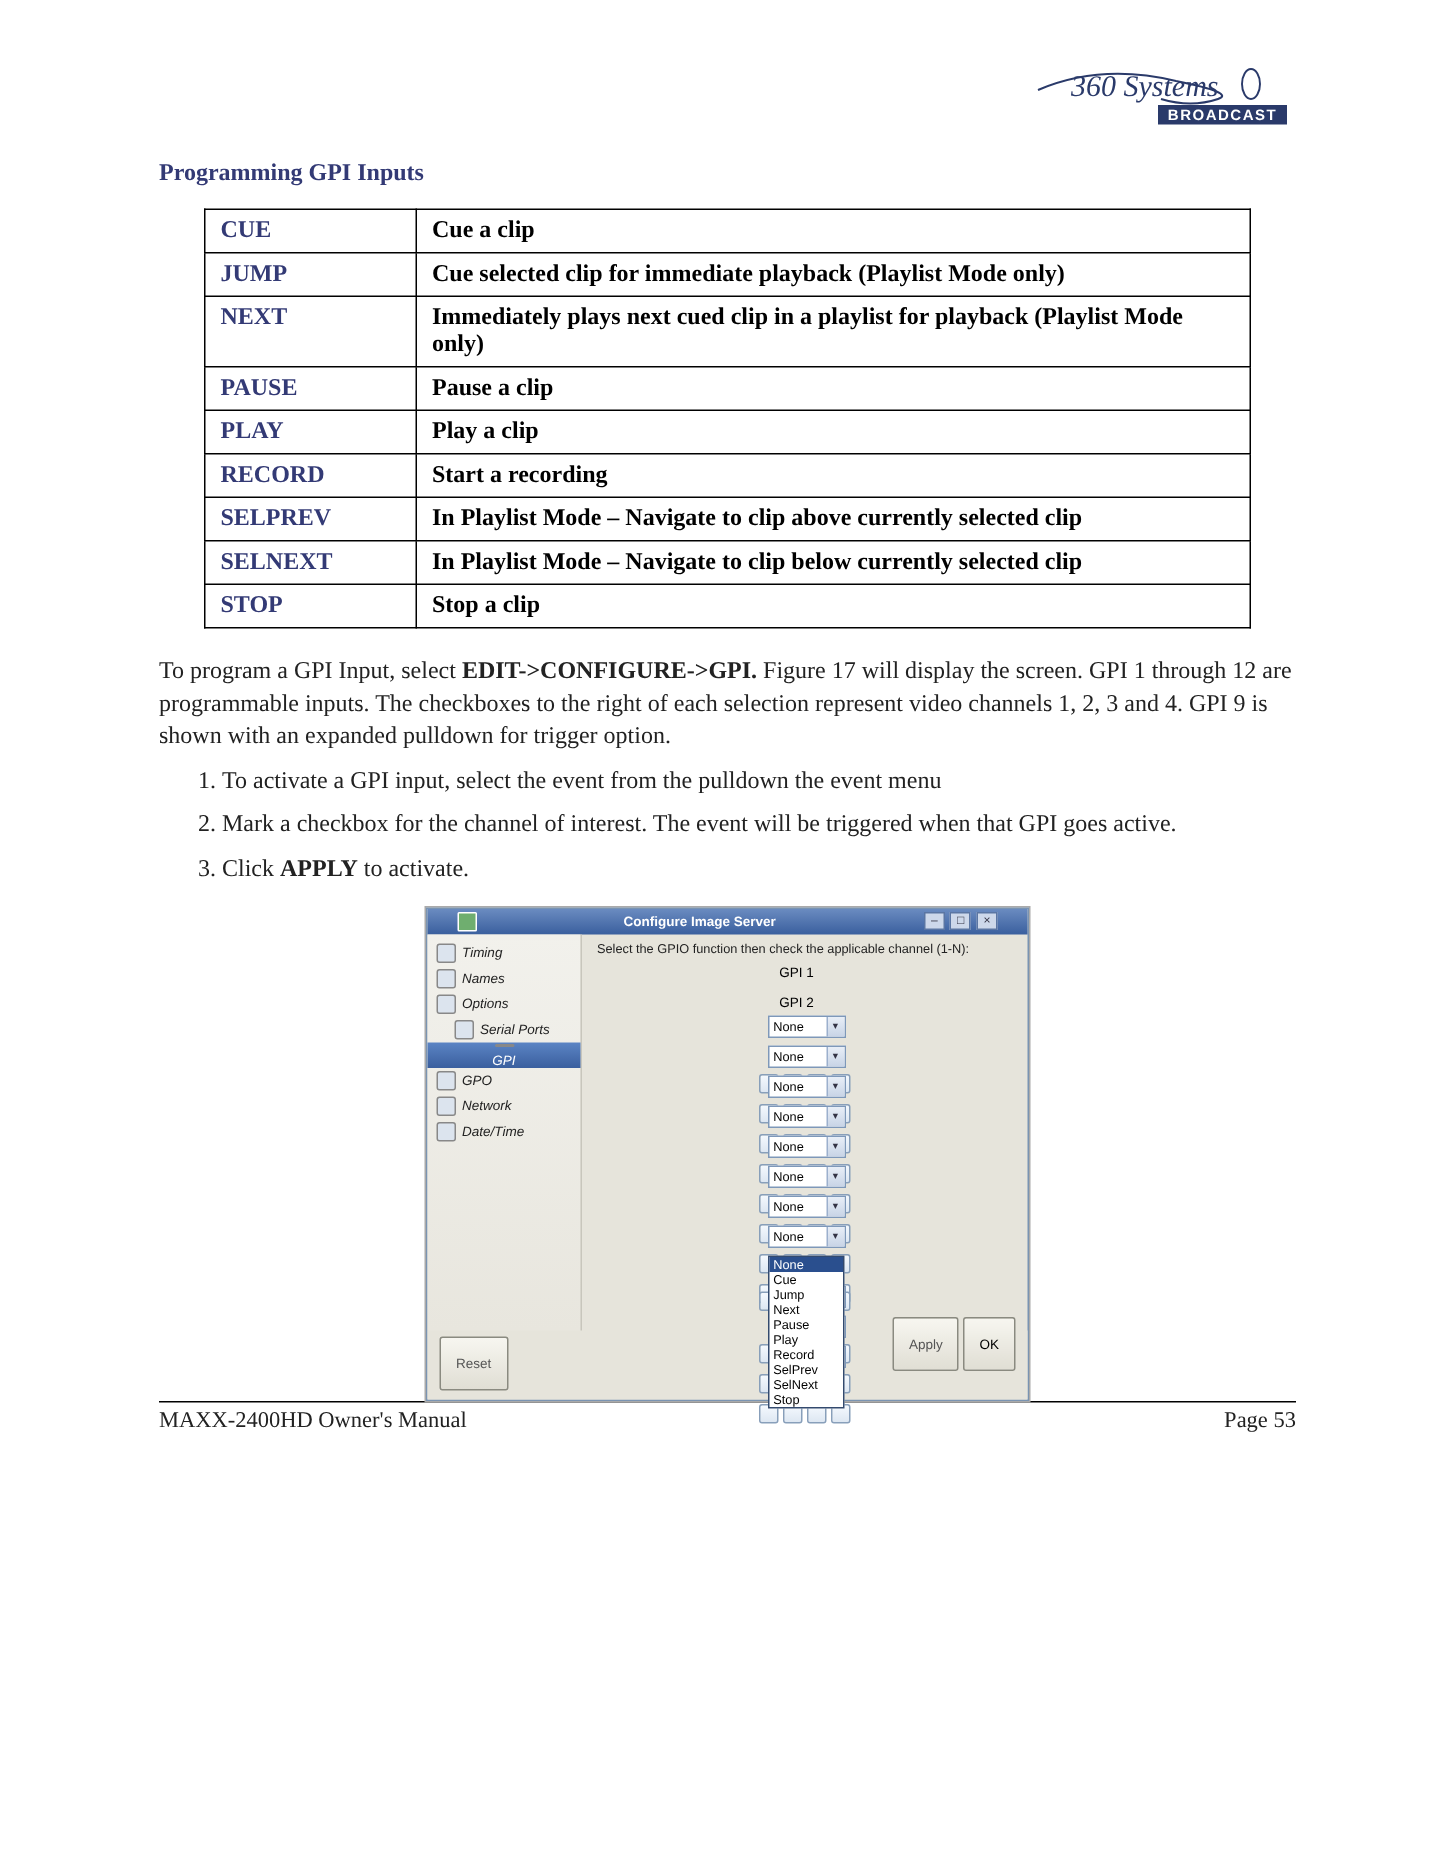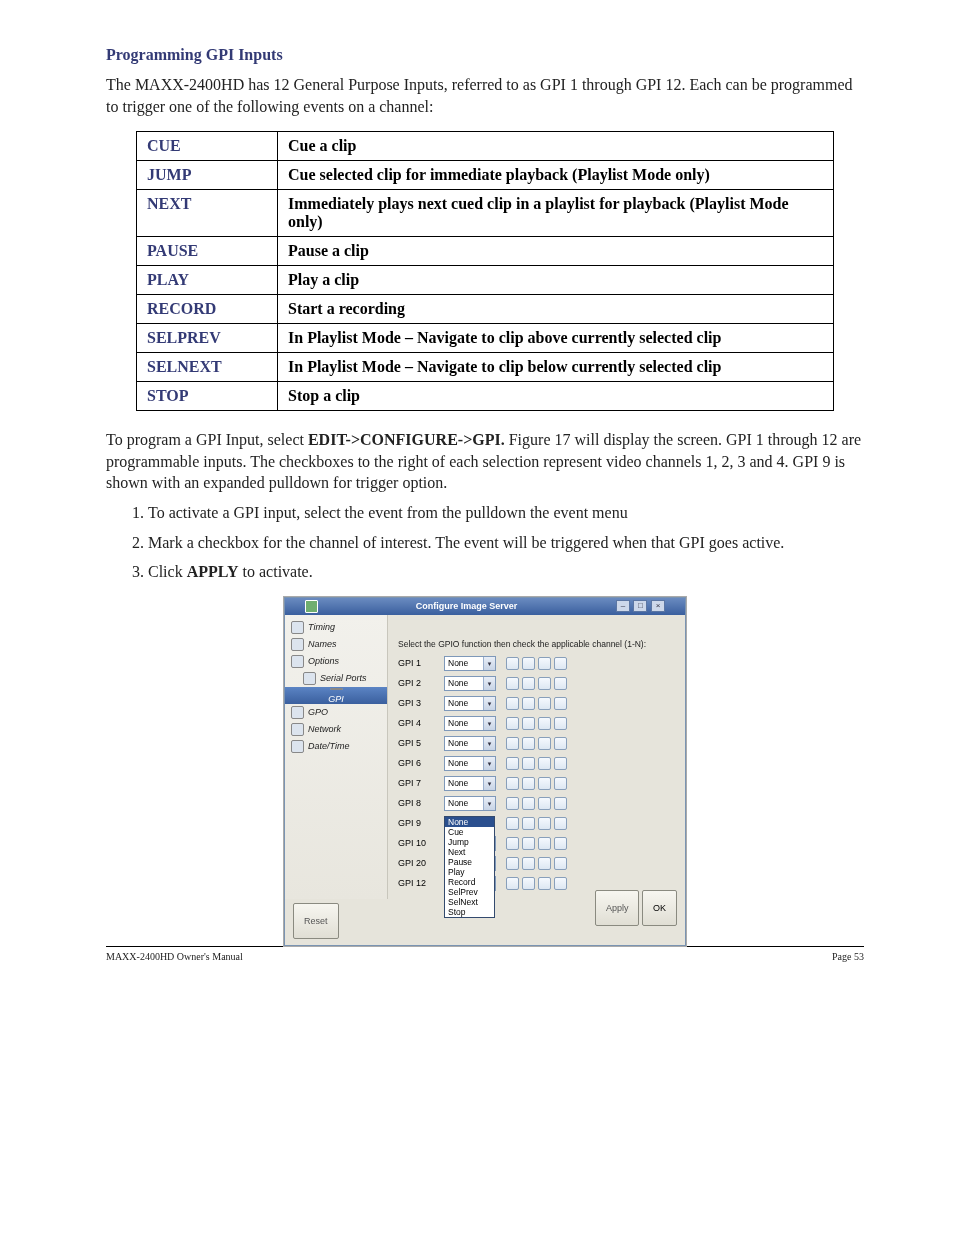--- a/index.html
+++ b/index.html
@@ -105,27 +105,28 @@
     color: #fff;
     flex-direction: column;
   }
   .side-item .ic {
     width: 11px; height: 11px;
     display: inline-block;
     border: 1px solid #888;
     background: #dce4ee;
     border-radius: 2px;
   }
-  .mainpane { flex: 1; padding: 24px 10px 4px 10px; }
+  .mainpane { flex: 1; padding: 4px 10px 4px 10px; }
   .instr { color: #222; font-size: 8.5px; margin-bottom: 6px; }
   .gpi-row {
     display: flex; align-items: center;
-    gap: 12px;
+    gap: 24px;
     margin: 3px 0;
     height: 17px;
+    flex-direction: column;
   }
   .gpi-label { width: 34px; color: #000; font-size: 9px; }
   .sel-box {
     display: flex;
     border: 1px solid #7e98b9;
     background: #fff;
     height: 13px;
     width: 50px;
   }
   .sel-box .val { flex:1; padding: 0 3px; font-size: 8.5px; line-height:13px; color:#000; }
@@ -171,33 +172,41 @@
     text-align: center;
     font-weight: bold;
     color: #333a75;
     font-size: 15px;
     margin: 18px 0 40px 0;
   }
   .pg-foot {
     border-top: 1px solid #000;
     display: flex;
     justify-content: space-between;
-    font-size: 10px;
+    font-size: 15px;
     padding-top: 4px;
     color: #222;
   }
 </style>
 </head>
 <body>
 
 <div class="page">
+  <div class="logo">
+    <svg width="180" height="46" viewBox="0 0 180 46">
+      <path d="M8 20 Q50 2 100 14 Q140 22 128 26 Q110 32 90 26" fill="none" stroke="#2a3a6a" stroke-width="1.4"></path>
+      <text x="30" y="24" font-family="cursive" font-size="20" fill="#2a3a6a" font-style="italic">360 Systems</text>
+      <ellipse cx="150" cy="16" rx="6" ry="10" fill="none" stroke="#2a3a6a" stroke-width="1.3"></ellipse>
+      <rect x="88" y="30" width="86" height="13" fill="#2a3a6a"></rect>
+      <text x="131" y="40" text-anchor="middle" font-family="Arial" font-size="10" fill="#fff" font-weight="bold" letter-spacing="1">BROADCAST</text>
+    </svg>
+  </div>
 
   <h2 class="section">Programming GPI Inputs</h2>
 
-  <p class="intro">The MAXX-2400HD has 12 General Purpose Inputs, referred to as GPI 1 through GPI 12.  Each can be programmed to trigger one of the following events on a channel:</p>
 
   <table class="cmd-table">
     <tbody id="cmd-body">
         <tr>
           <td class="name">CUE</td>
           <td>Cue a clip</td>
         </tr>
         <tr>
           <td class="name">JUMP</td>
           <td>Cue selected clip for immediate playback   (Playlist Mode only)</td>

